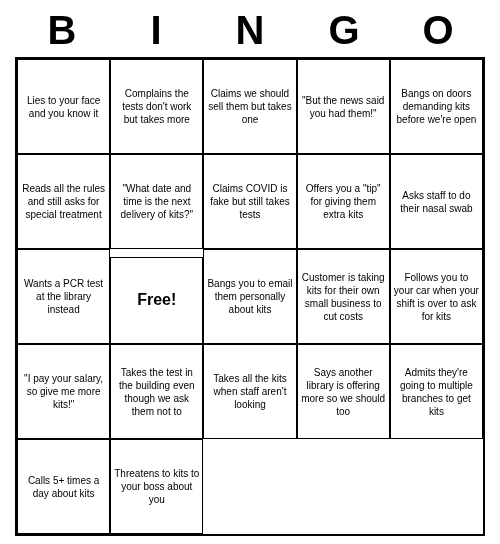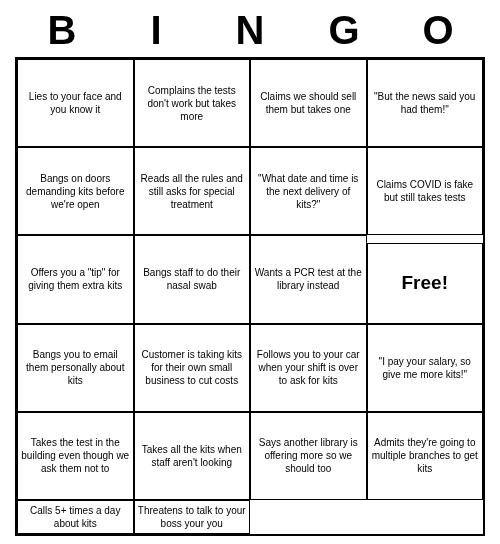--- a/index.html
+++ b/index.html
@@ -20,38 +20,38 @@
       margin-bottom: 4px;
     }
     #bingo-title span {
       font-size: 40px;
       font-weight: bold;
       width: 94px;
       text-align: center;
     }
     #bingo-grid {
       display: grid;
-      grid-template-columns: repeat(4, 1fr);
+      grid-template-columns: repeat(5, 1fr);
       grid-template-rows: repeat(5, 1fr);
       width: 470px;
       height: 488px;
       border: 2px solid #000;
     }
     .bingo-cell {
       border: 1px solid #000;
       display: flex;
       align-items: center;
       justify-content: center;
       text-align: center;
       padding: 3px;
       font-size: 10px;
       line-height: 1.3;
     }
     .bingo-cell.free {
-      font-size: 19px;
+      font-size: 16px;
       font-weight: bold;
       margin-top: 8px;
     }
   </style>
 </head>
 <body>
 
 <div id="bingo-title">
 <span>B</span>
     <span>I</span>
@@ -63,26 +63,26 @@
 <div id="bingo-grid">
 <div class="bingo-cell">Lies to your face and you know it</div>
     <div class="bingo-cell">Complains the tests don't work but takes more</div>
     <div class="bingo-cell">Claims we should sell them but takes one</div>
     <div class="bingo-cell">"But the news said you had them!"</div>
     <div class="bingo-cell">Bangs on doors demanding kits before we're open</div>
     <div class="bingo-cell">Reads all the rules and still asks for special treatment</div>
     <div class="bingo-cell">"What date and time is the next delivery of kits?"</div>
     <div class="bingo-cell">Claims COVID is fake but still takes tests</div>
     <div class="bingo-cell">Offers you a "tip" for giving them extra kits</div>
-    <div class="bingo-cell">Bangs staff to do their nasal swab</div>
+    <div class="bingo-cell">Asks staff to do their nasal swab</div>
     <div class="bingo-cell">Wants a PCR test at the library instead</div>
     <div class="bingo-cell free">Free!</div>
     <div class="bingo-cell">Bangs you to email them personally about kits</div>
     <div class="bingo-cell">Customer is taking kits for their own small business to cut costs</div>
     <div class="bingo-cell">Follows you to your car when your shift is over to ask for kits</div>
     <div class="bingo-cell">"I pay your salary, so give me more kits!"</div>
     <div class="bingo-cell">Takes the test in the building even though we ask them not to</div>
     <div class="bingo-cell">Takes all the kits when staff aren't looking</div>
     <div class="bingo-cell">Says another library is offering more so we should too</div>
     <div class="bingo-cell">Admits they're going to multiple branches to get kits</div>
     <div class="bingo-cell">Calls 5+ times a day about kits</div>
-    <div class="bingo-cell">Threatens to talk to your boss your you</div>
+    <div class="bingo-cell">Threatens to kits to your boss about you</div>
   </div>
 
 </body></html>

